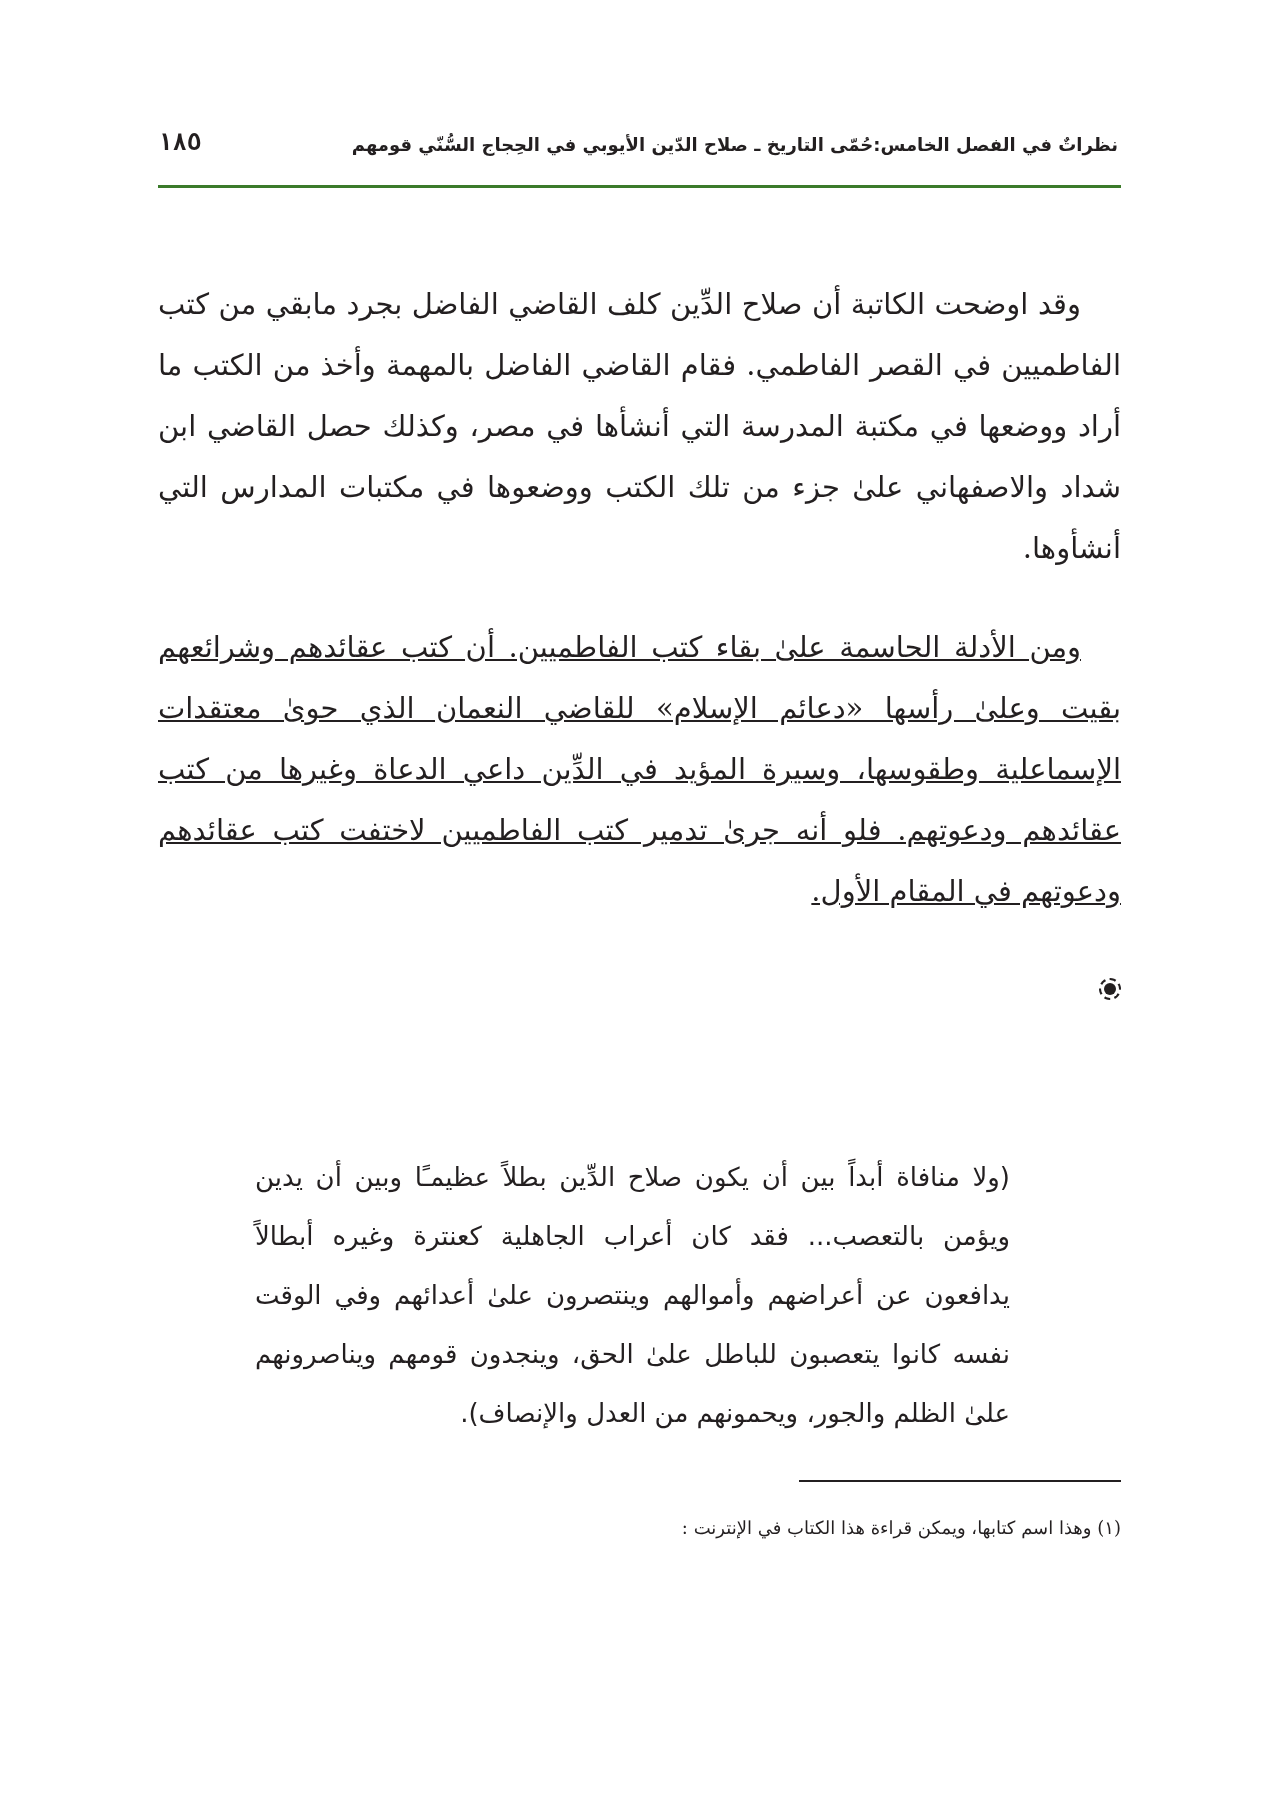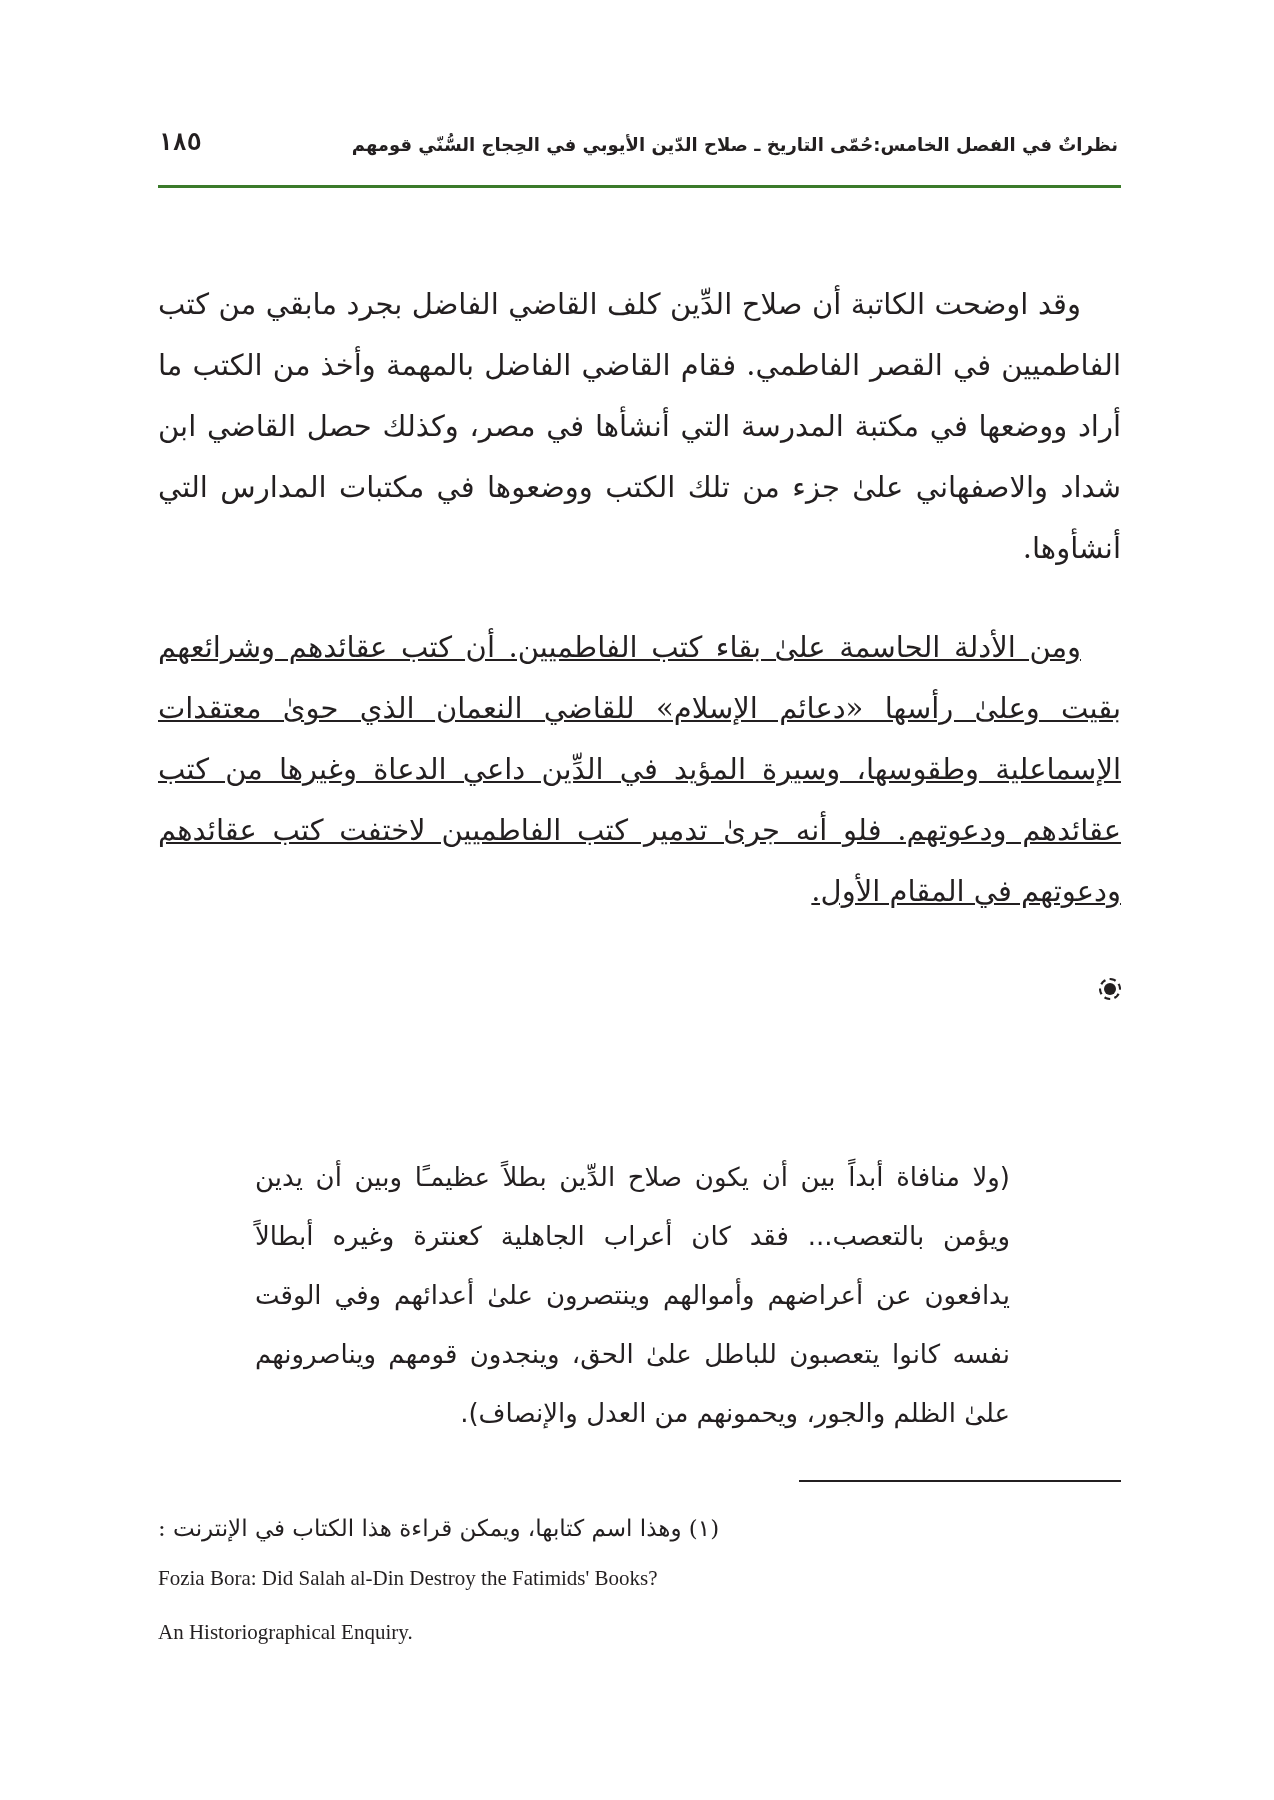--- a/index.html
+++ b/index.html
@@ -124,22 +124,22 @@
       top: 1480px;
       height: 2px;
       background: #231f20;
     }
     .footnote-ar {
       position: absolute;
       left: 158px;
       width: 963px;
       top: 1510px;
       direction: rtl;
-      text-align: left;
-      font-size: 23px;
+      text-align: right;
+      font-size: 18px;
       line-height: 36px;
       font-family: "DejaVu Serif", serif;
     }
     .footnote-en {
       position: absolute;
       left: 158px;
       width: 963px;
       direction: ltr;
       text-align: left;
       font-size: 21px;
@@ -174,16 +174,14 @@
     <p class="p"><span class="bullet"></span></p>
   </div>
 
   <div class="quote">
     <p class="p">(ولا منافاة أبداً بين أن يكون صلاح الدِّين بطلاً عظيمـًا وبين أن يدين ويؤمن بالتعصب... فقد كان أعراب الجاهلية كعنترة وغيره أبطالاً يدافعون عن أعراضهم وأموالهم وينتصرون علىٰ أعدائهم وفي الوقت نفسه كانوا يتعصبون للباطل علىٰ الحق، وينجدون قومهم ويناصرونهم علىٰ الظلم والجور، ويحمونهم من العدل والإنصاف).</p>
   </div>
 
   <div class="rule-footnote"></div>
 
   <div class="footnote-ar">(١) وهذا اسم كتابها، ويمكن قراءة هذا الكتاب في الإنترنت :</div>
-  <div class="footnote-en fe1">Fozia Bora: Did Salah al-Din Destroy the Fatimids' Books?</div>
-  <div class="footnote-en fe2">An Historiographical Enquiry.</div>
 
 </div>
 
 </body></html>

